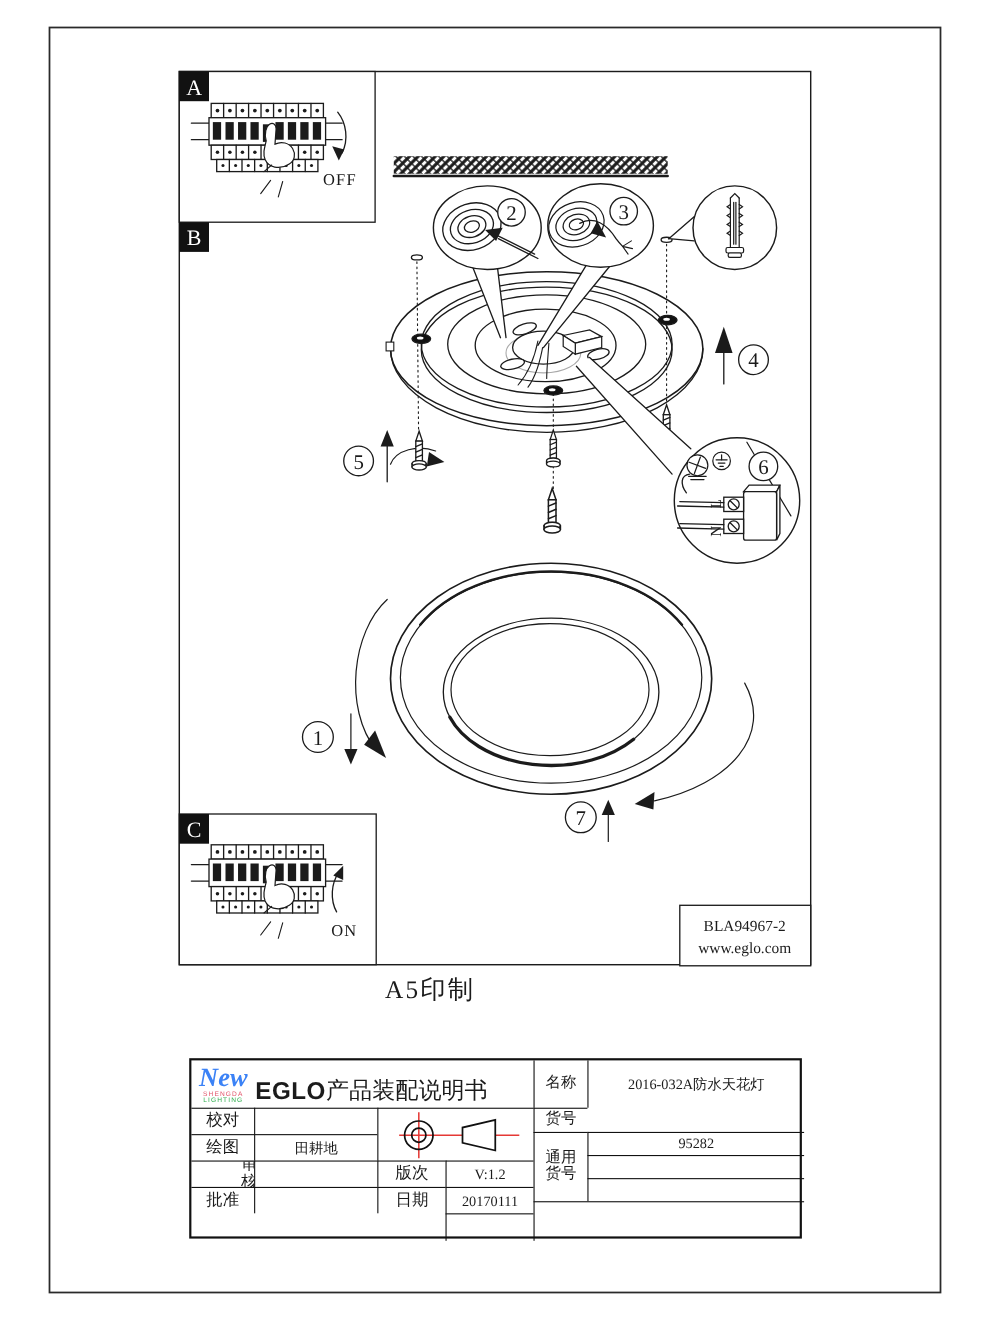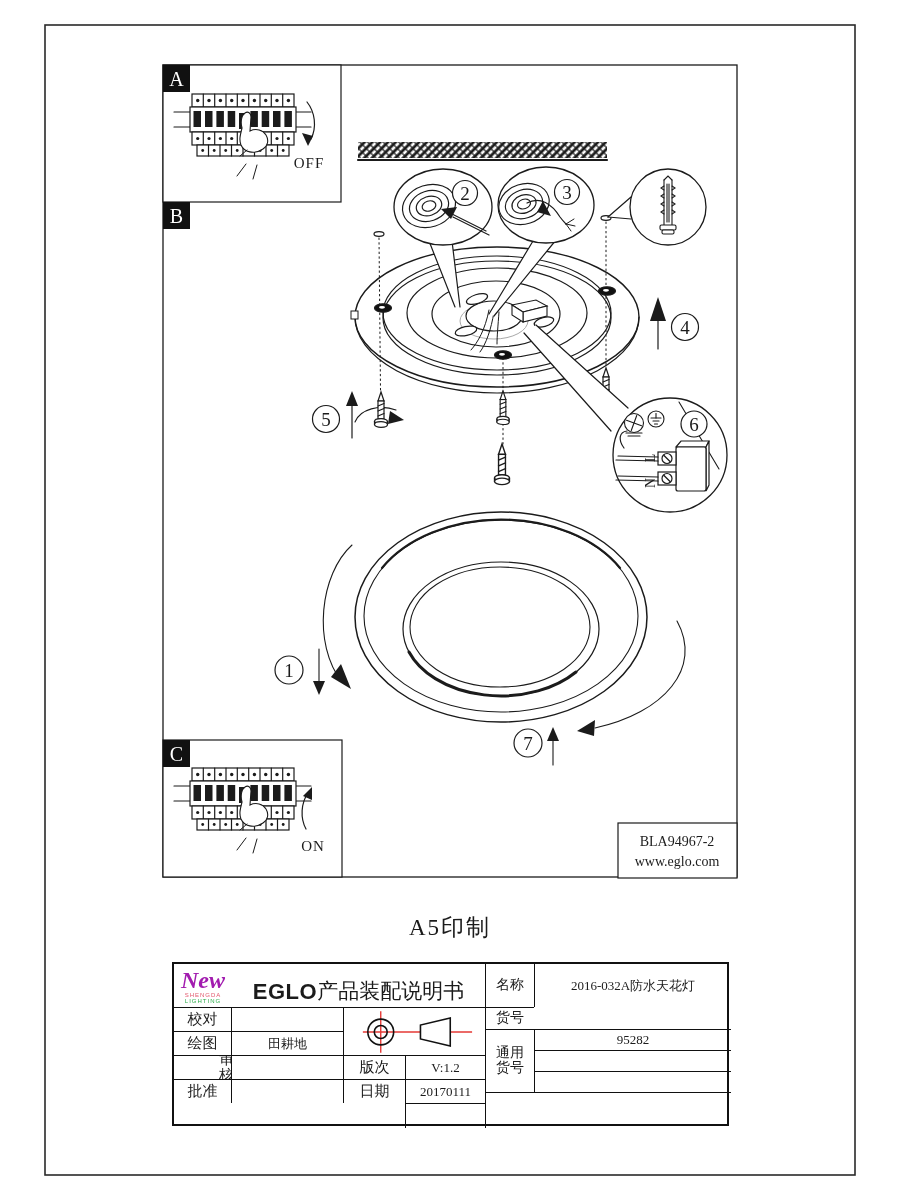--- a/index.html
+++ b/index.html
@@ -14,23 +14,23 @@
           border:2px solid #111;box-sizing:border-box;}
   .cell{position:absolute;box-sizing:border-box;border-left:1.3px solid #111;border-top:1.3px solid #111;
         display:flex;align-items:center;justify-content:center;text-align:center;overflow:hidden;
         font-size:15px;line-height:1.05;}
   .cell.e0{border-left:none;} .cell.t0{border-top:none;}
   .val{font-size:13px;}
   #logo{display:flex;flex-direction:column;align-items:center;justify-content:center;width:58px;flex:none;line-height:1;}
   #logo .n{font-style:italic;font-size:24px;font-weight:bold;}
   #logo .l1{font-size:6px;letter-spacing:1px;font-family:"Liberation Sans",sans-serif;}
   #logo .l2{font-size:6px;letter-spacing:1px;font-family:"Liberation Sans",sans-serif;}
-  #hdrtitle{flex:1;display:flex;align-items:center;justify-content:center;font-size:21px;margin-top:12px;}
+  #hdrtitle{flex:1;display:flex;align-items:center;font-size:21px;margin-top:12px;}
   #hdrtitle b{font-family:"Liberation Sans","DejaVu Sans",sans-serif;font-size:22px;letter-spacing:.5px;}
-  #printnote{position:absolute;left:350px;top:912px;width:200px;text-align:center;font-size:23px;letter-spacing:2px;}
+  #printnote{position:absolute;left:350px;top:884px;width:200px;font-size:23px;letter-spacing:2px;}
   #approved{justify-content:flex-start;padding-left:12px;font-family:"Liberation Mono","DejaVu Sans Mono",monospace;font-size:14px;letter-spacing:.5px;}
 </style>
 </head>
 <body>
 
 <div id="page">
 
 <svg width="900" height="1200" viewBox="0 0 900 1200" fill="none" stroke="#1b1b1b" stroke-width="1.2" stroke-linecap="round">
   <defs>
     <pattern id="hatch" patternUnits="userSpaceOnUse" width="5.5" height="5.5" patternTransform="rotate(45)">
@@ -366,21 +366,21 @@
 </svg>
 
 
 <div id="printnote">A5印制</div>
 
 
 <div id="tblock">
 
   <div class="cell e0 t0" style="left:0;top:0;width:311px;height:43px;">
     <div id="logo">
-      <span class="n" style="color:#a21caf;">New</span>
+      <span class="n" style="color:#3b82f6;">New</span>
       <span class="l1" style="color:#e2566b;">SHENGDA</span>
       <span class="l2" style="color:#2fae4e;">LIGHTING</span>
     </div>
     <div id="hdrtitle">
       <b>EGLO</b>
       <span>产品装配说明书</span>
     </div>
   </div>
 
   <div class="cell e0" style="left:0;top:43px;width:57px;height:24px;">校对</div>

